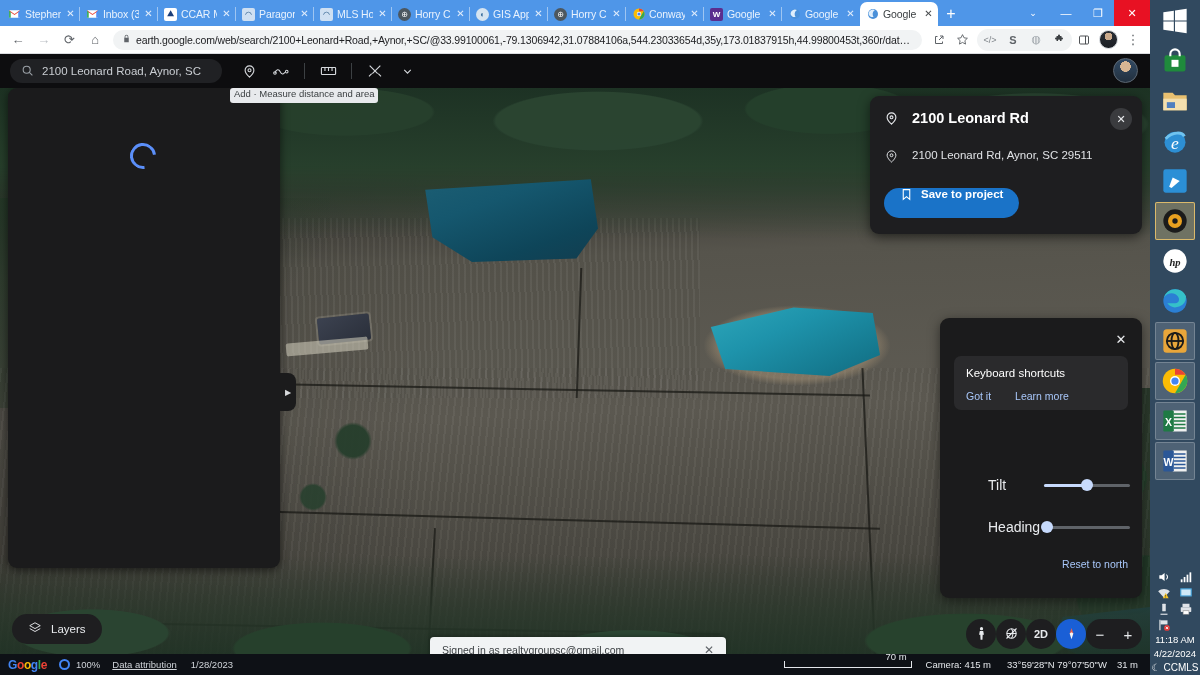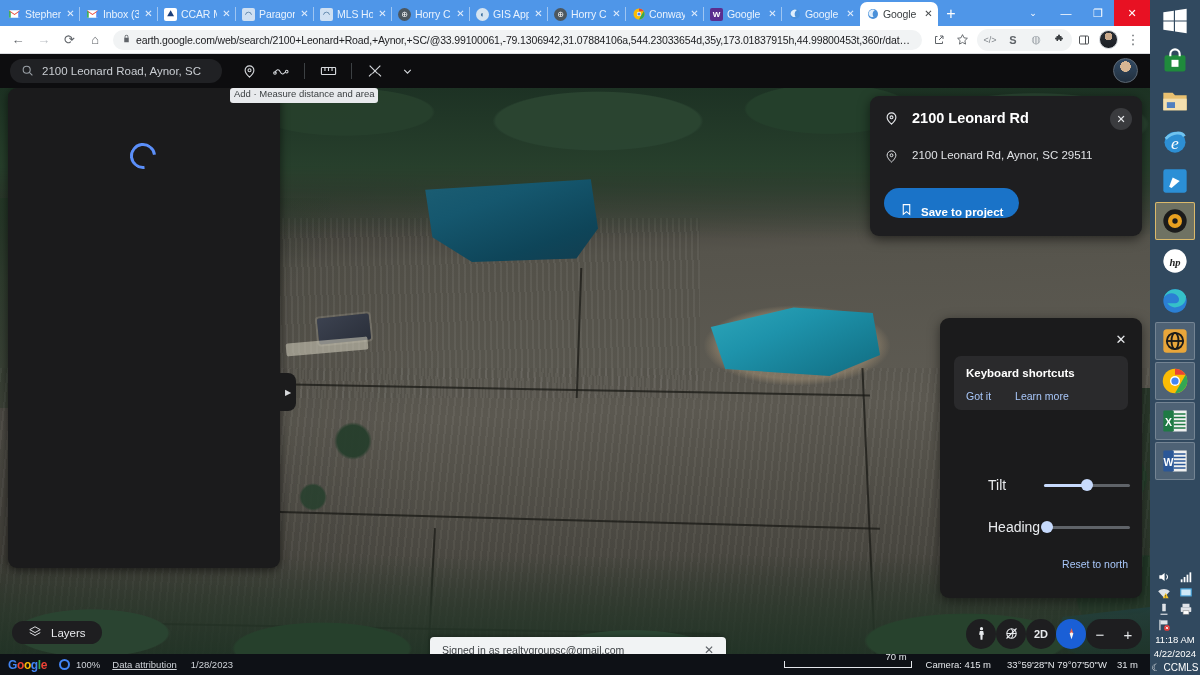--- a/index.html
+++ b/index.html
@@ -275,41 +275,41 @@
   .pc-pin { color: #e8eaed; flex: 0 0 16px; margin-top: 1px; }
   .pc-title { color: #fff; font-size: 14.5px; font-weight: bold; }
   .pc-row2 { margin-top: 18px; }
   .pc-addr { color: #e0e2e5; font-size: 11.5px; line-height: 14px; }
   .pc-close {
     position: absolute; right: 10px; top: 12px; width: 22px; height: 22px;
     border-radius: 50%; background: #3a3b3e; color: #e8eaed;
     display: flex; align-items: center; justify-content: center; font-size: 11px;
   }
   .pc-save {
-    margin-top: 20px; display: inline-flex; align-items: flex-end; gap: 8px;
+    margin-top: 20px; display: inline-flex; align-items: flex-start; gap: 8px;
     height: 30px; padding: 0 16px; border-radius: 15px;
     background: #1a73c8; color: #fff; font-size: 11.5px; font-weight: bold;
   }
 
   
   .ctrl-panel {
     position: absolute; right: 8px; top: 230px; width: 202px; height: 280px;
     background: #1b1b1c; border-radius: 9px; z-index: 24;
     box-shadow: 0 3px 12px rgba(0,0,0,.5);
   }
   .ctrl-close {
     position: absolute; right: 12px; top: 12px; width: 18px; height: 18px;
     color: #e8eaed; font-size: 13px; display: flex;
     align-items: center; justify-content: center;
   }
   .ks-card {
     position: absolute; left: 14px; top: 38px; width: 174px;
     background: #2a2a2c; border-radius: 7px; padding: 11px 12px 8px 12px;
   }
-  .ks-title { color: #fff; font-size: 11.5px; font-weight: bold; margin-bottom: 5px; }
+  .ks-title { color: #fff; font-size: 11.5px; font-weight: normal; margin-bottom: 5px; }
   .ks-body { color: #bcc0c5; font-size: 9.5px; line-height: 12.5px; }
   .ks-actions { margin-top: 11px; display: flex; gap: 24px; }
   .ks-actions span { color: #a8c7fa; font-size: 10.5px; }
   .slider-row {
     position: absolute; left: 14px; width: 176px; height: 18px;
     display: flex; align-items: center;
   }
   .slider-row.tilt { top: 158px; }
   .slider-row.heading { top: 200px; }
   .sl-label { color: #e8eaed; font-size: 14px; width: 56px; flex: 0 0 56px; margin-left: 34px; }
@@ -322,21 +322,21 @@
     position: absolute; top: -4.5px; width: 12px; height: 12px;
     border-radius: 50%; background: #c7dafc;
   }
   .reset-north {
     position: absolute; right: 14px; top: 240px;
     color: #a8c7fa; font-size: 10.5px; text-align: right;
   }
 
   
   .layers-btn {
-    position: absolute; left: 12px; bottom: 31px; height: 23px;
+    position: absolute; left: 12px; bottom: 31px; height: 30px;
     display: flex; align-items: center; gap: 9px; padding: 0 16px;
     background: #1e1e20; border-radius: 15px; color: #e8eaed;
     font-size: 11.5px; z-index: 22;
   }
 
   
   .toast {
     position: absolute; left: 430px; bottom: 12px; width: 296px; height: 26px;
     background: #f1f3f4; border-radius: 4px 4px 0 0; z-index: 23;
     display: flex; align-items: center; padding: 0 12px;

